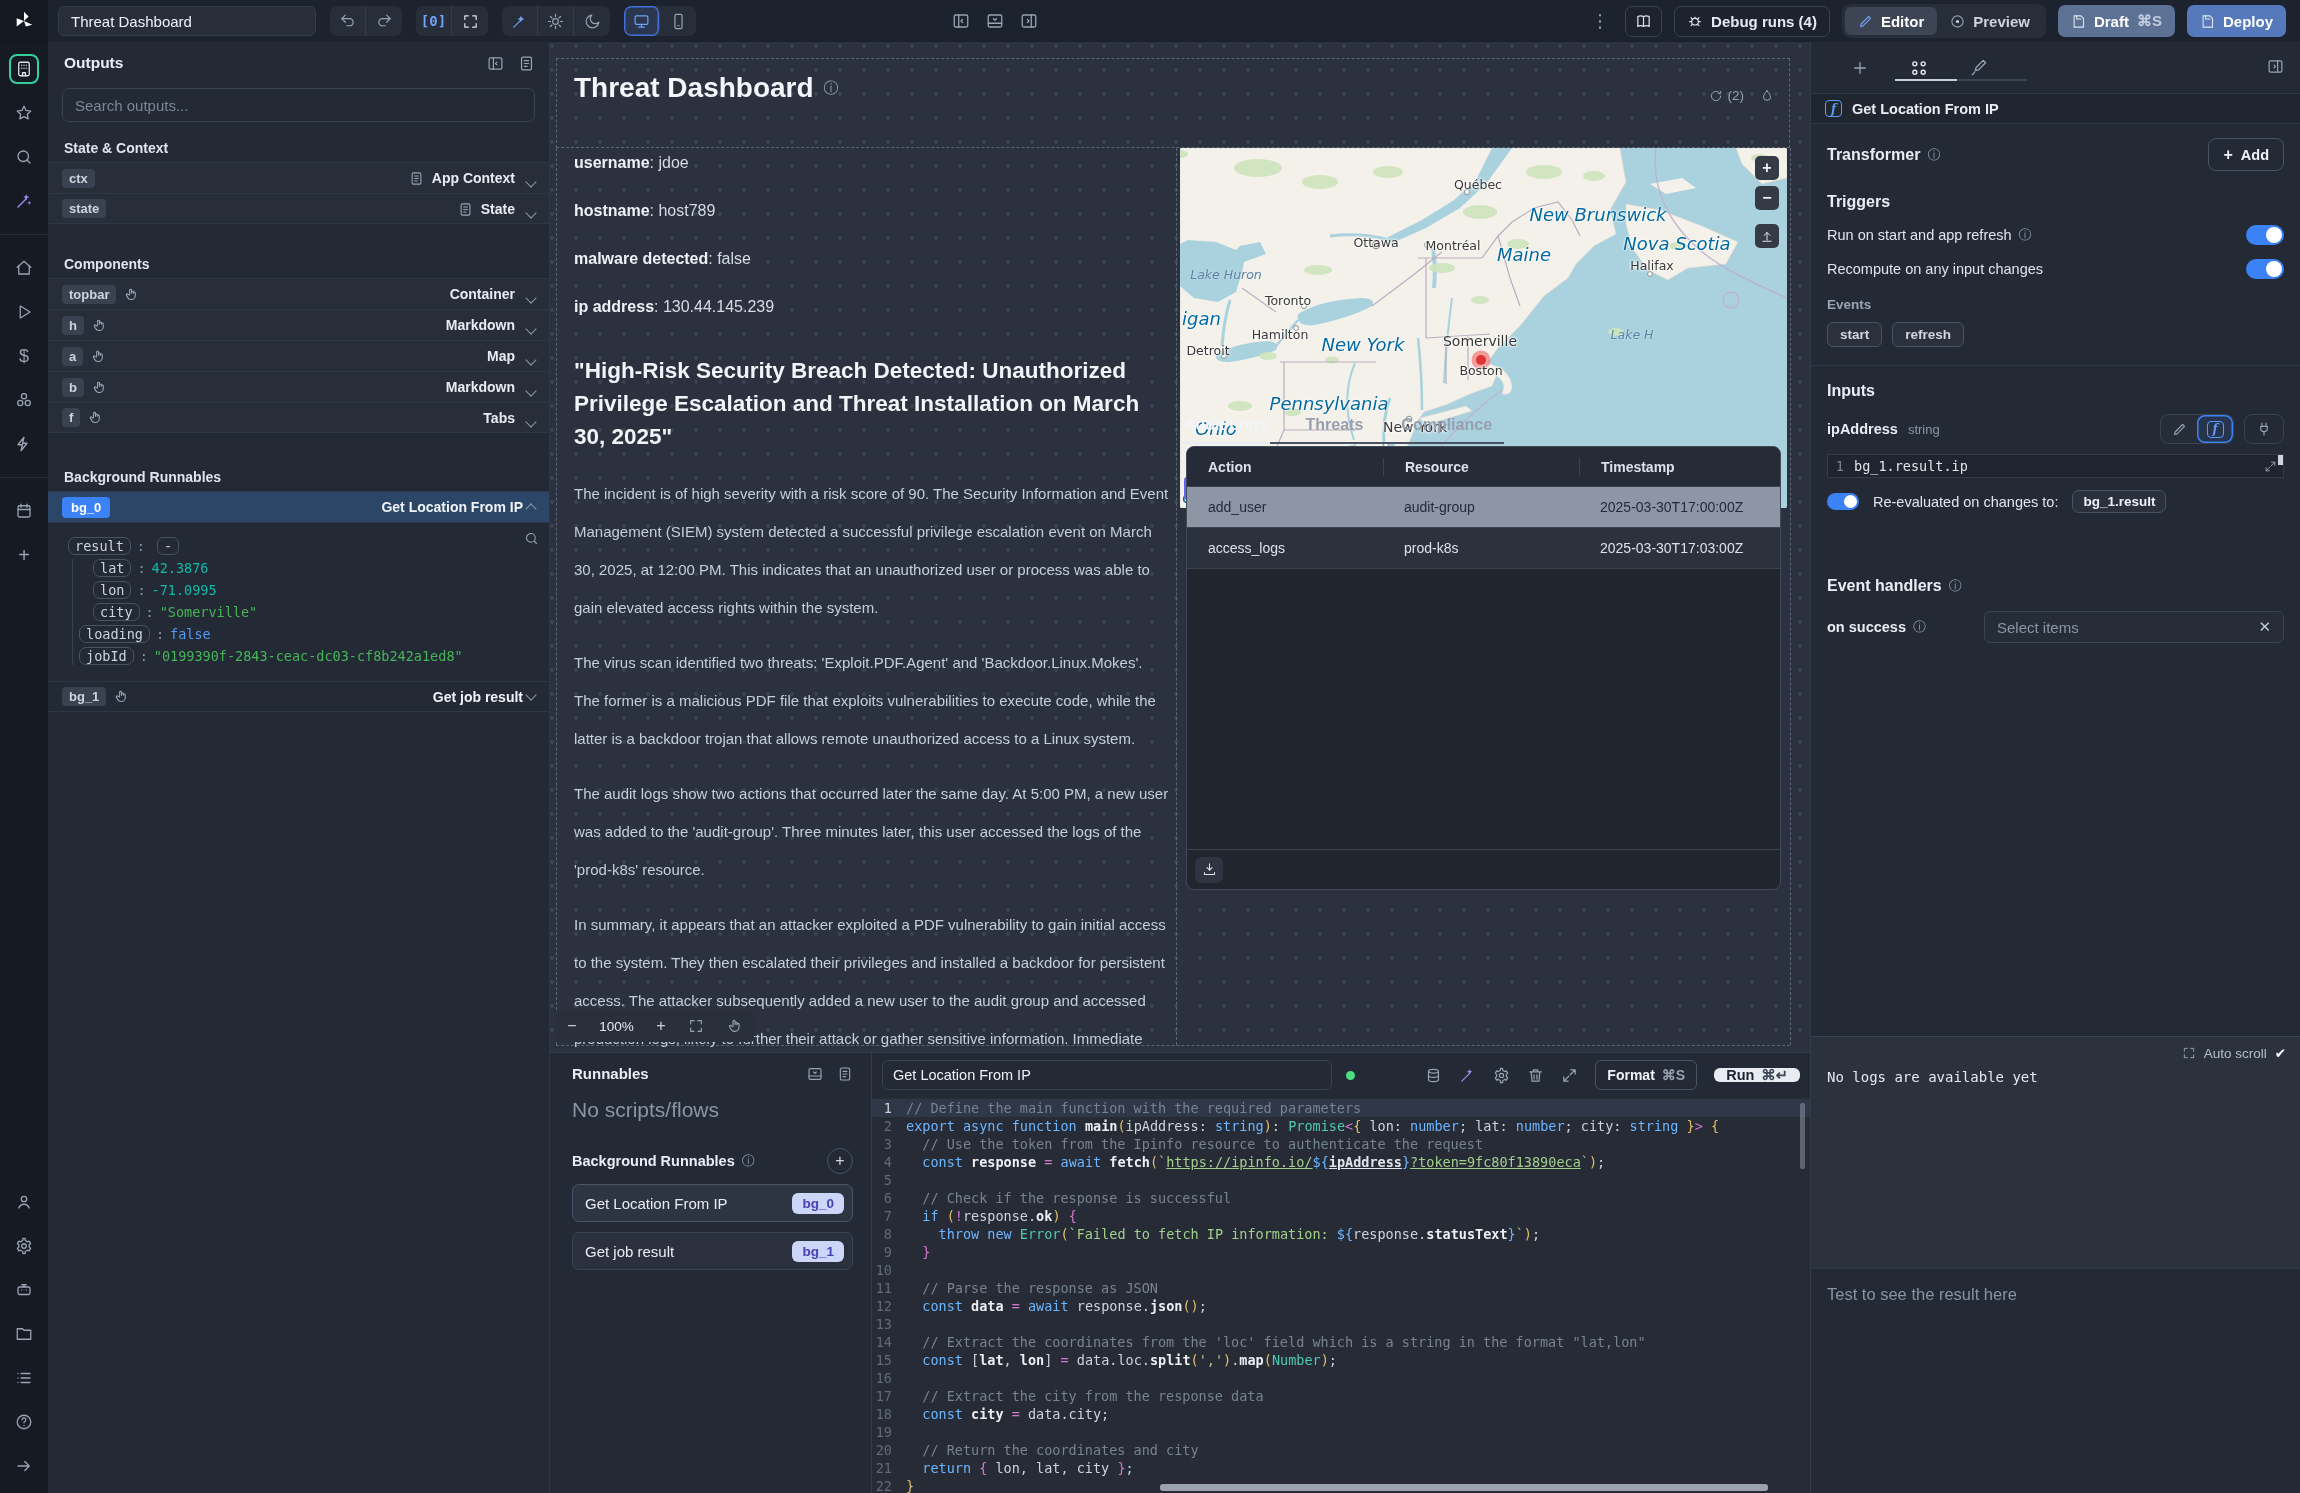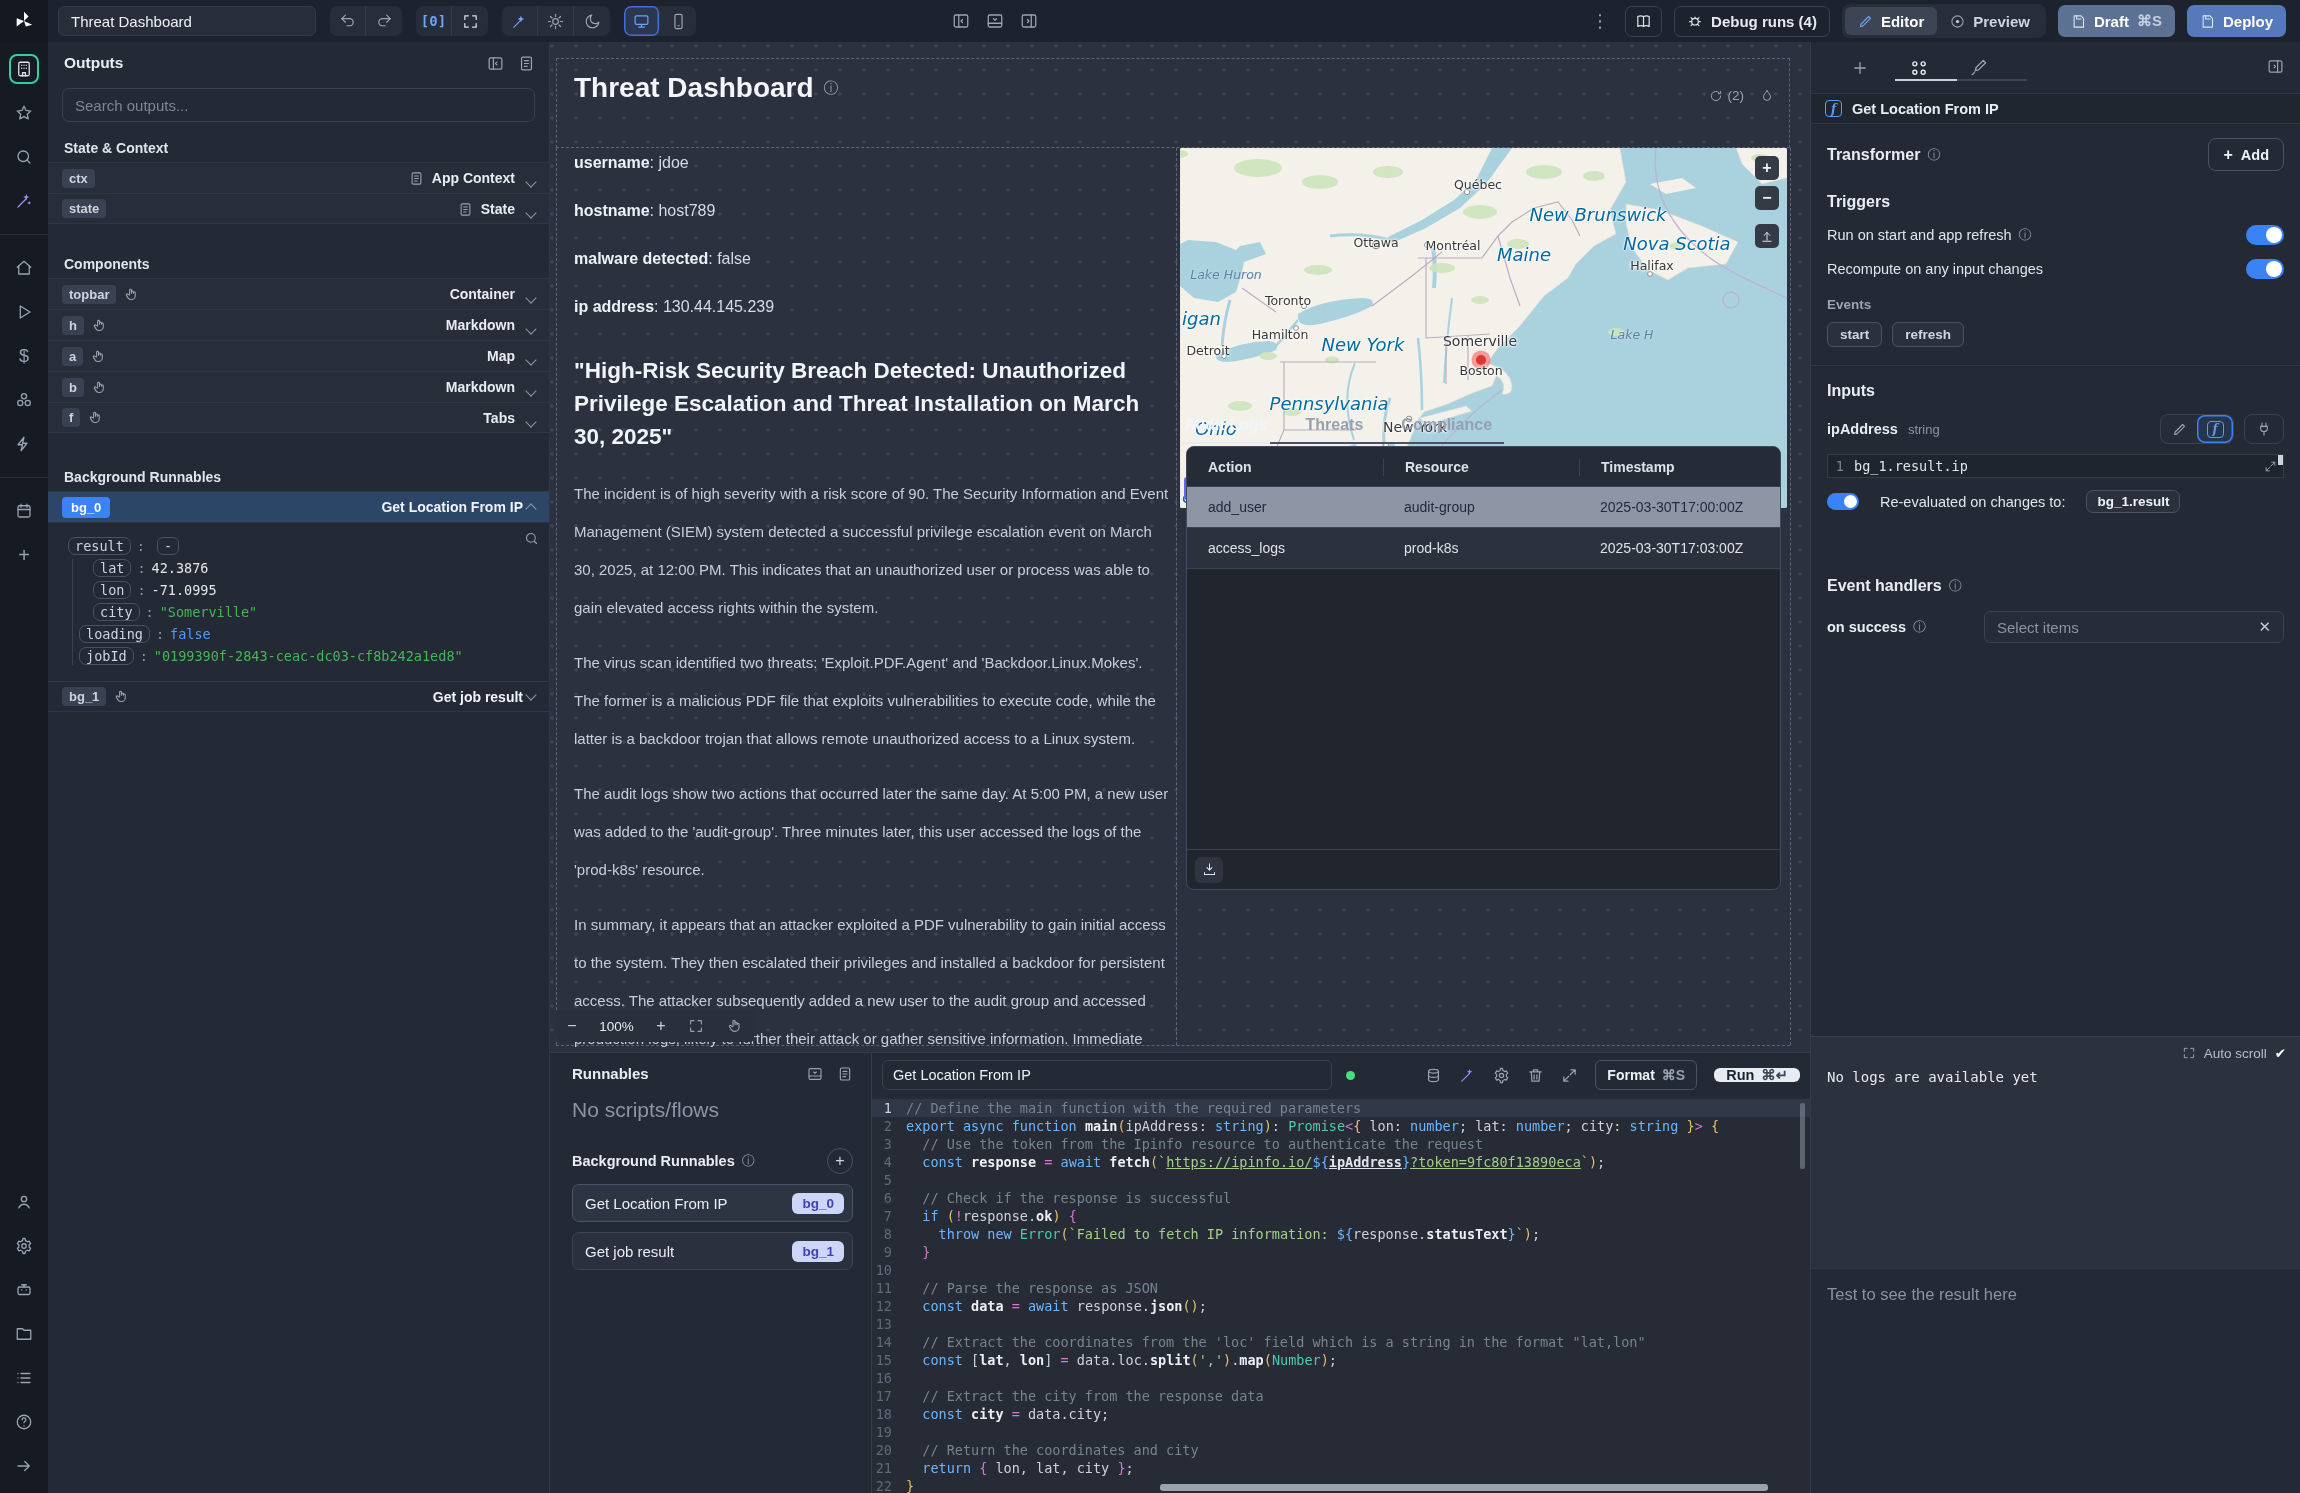--- a/index.html
+++ b/index.html
@@ -52,21 +52,21 @@
   .bgrow{display:flex;align-items:center;height:31px;padding:0 12px 0 14px;border-top:1px solid #303744}
   .bgrow.sel{background:#2c4667}
   .bgrow .title{margin-left:auto;font-size:14px;font-weight:700;color:#f0f3f8;display:flex;align-items:center}
   .badge-blue{background:#3b82f6;color:#fff;border-radius:4px;padding:3px 9px;font-size:13px;font-weight:700}
   .jtree{position:relative;padding:10px 14px 12px 20px;font-family:"DejaVu Sans Mono",monospace;font-size:13.5px;border-top:1px solid #303744}
   .jrow{display:flex;align-items:center;margin:4px 0;color:#aab3c0}
   .jrow.ind{margin-left:14px}
   .jkey{border:1px solid #4a5260;border-radius:7px;padding:0px 6px;color:#ccd4df}
   .jmin{border:1px solid #4a5260;border-radius:6px;padding:0 6px;color:#ccd4df;margin-left:6px}
   .jcolon{margin:0 6px 0 6px;color:#8b95a5}
-  .jnum{color:#e5e5e5}.jstr{color:#46b558}.jbool{color:#539bf5}
+  .jnum{color:#14b8a6}.jstr{color:#46b558}.jbool{color:#539bf5}
   .jsearch{position:absolute;right:10px;top:8px}
   
   .canvas{position:absolute;left:550px;top:42px;width:1260px;height:1010px;background:#2b313e;background-image:radial-gradient(circle,#49526388 1.6px,transparent 1.9px);background-size:24px 24px;background-position:14px 16px;overflow:hidden}
   .dash{position:absolute;border:0 dashed #5c6678}
   .cv-title{position:absolute;left:24px;top:30px;font-size:28px;font-weight:700;color:#f4f6fa;display:flex;align-items:center;gap:10px}
   .cv-title .info{font-size:15px;color:#8d97a7;font-weight:400}
   .cv-tr-ind{position:absolute;right:36px;top:46px;display:flex;align-items:center;gap:16px;color:#99a3b2;font-size:13.5px}
   .mdlines{position:absolute;left:24px;top:112px;width:590px}
   .mdl{height:48px;font-size:16px;color:#d6dce5}
   .mdl b{color:#eef1f6}
@@ -163,21 +163,21 @@
   .inp-type{font-size:13px;color:#8b95a5;margin-left:10px}
   .segmini{margin-left:auto;display:flex;border:1px solid #3a4252;background:#262c38;border-radius:8px;overflow:hidden}
   .segmini .c{width:36px;height:28px;display:flex;align-items:center;justify-content:center}
   .segmini .c.on{background:#27344d;box-shadow:inset 0 0 0 1.5px #3b82f6;border-radius:8px}
   .plugbtn{margin-left:10px;width:40px;height:30px;border:1px solid #3a4252;border-radius:8px;display:flex;align-items:center;justify-content:center}
   .expr{margin-top:10px;height:24px;background:#1f242e;border:1px solid #333b49;display:flex;align-items:center;font-family:"DejaVu Sans Mono",monospace;font-size:13.5px;position:relative}
   .expr .n{color:#7b8494;width:26px;text-align:right;padding-right:10px}
   .expr .x{color:#dfe5ec}
   .expr .exp{position:absolute;right:6px;color:#8b93a3}
   .expr .mini{position:absolute;right:0;top:0;width:5px;height:10px;background:#cdd4df}
-  .reeval{display:flex;align-items:center;gap:21px;margin-top:12px;font-size:14.5px;color:#dfe5ec}
+  .reeval{display:flex;align-items:center;gap:14px;margin-top:12px;font-size:14.5px;color:#dfe5ec}
   .pill{border:1px solid #4a5363;background:#2a303c;border-radius:7px;padding:3px 10px;font-size:13.5px;font-weight:700;color:#eef1f6}
   .eh{margin-top:64px}
   .ehrow{display:flex;align-items:center;margin-top:16px}
   .eh-lbl{font-size:14.5px;font-weight:700}
   .selbox{margin-left:auto;width:300px;height:32px;background:#262c38;border:1px solid #3b4351;border-radius:6px;display:flex;align-items:center;padding:0 12px;color:#8b95a5;font-size:15px}
   .selbox .x{margin-left:auto;color:#c3cbd6;font-size:15px}
   .rp-logs{margin-top:auto;height:232px;background:#2b313d;border-top:1px solid #3a4150;position:relative;padding:14px 16px}
   .asr{position:absolute;right:14px;top:8px;display:flex;align-items:center;gap:8px;color:#b6bec9;font-size:13.5px}
   .nolog{font-family:"DejaVu Sans Mono",monospace;font-size:14px;color:#e5e9f0;margin-top:18px}
   .testhint{height:225px;border-top:1px solid #303744;padding:16px;color:#8a93a2;font-size:16.5px}

